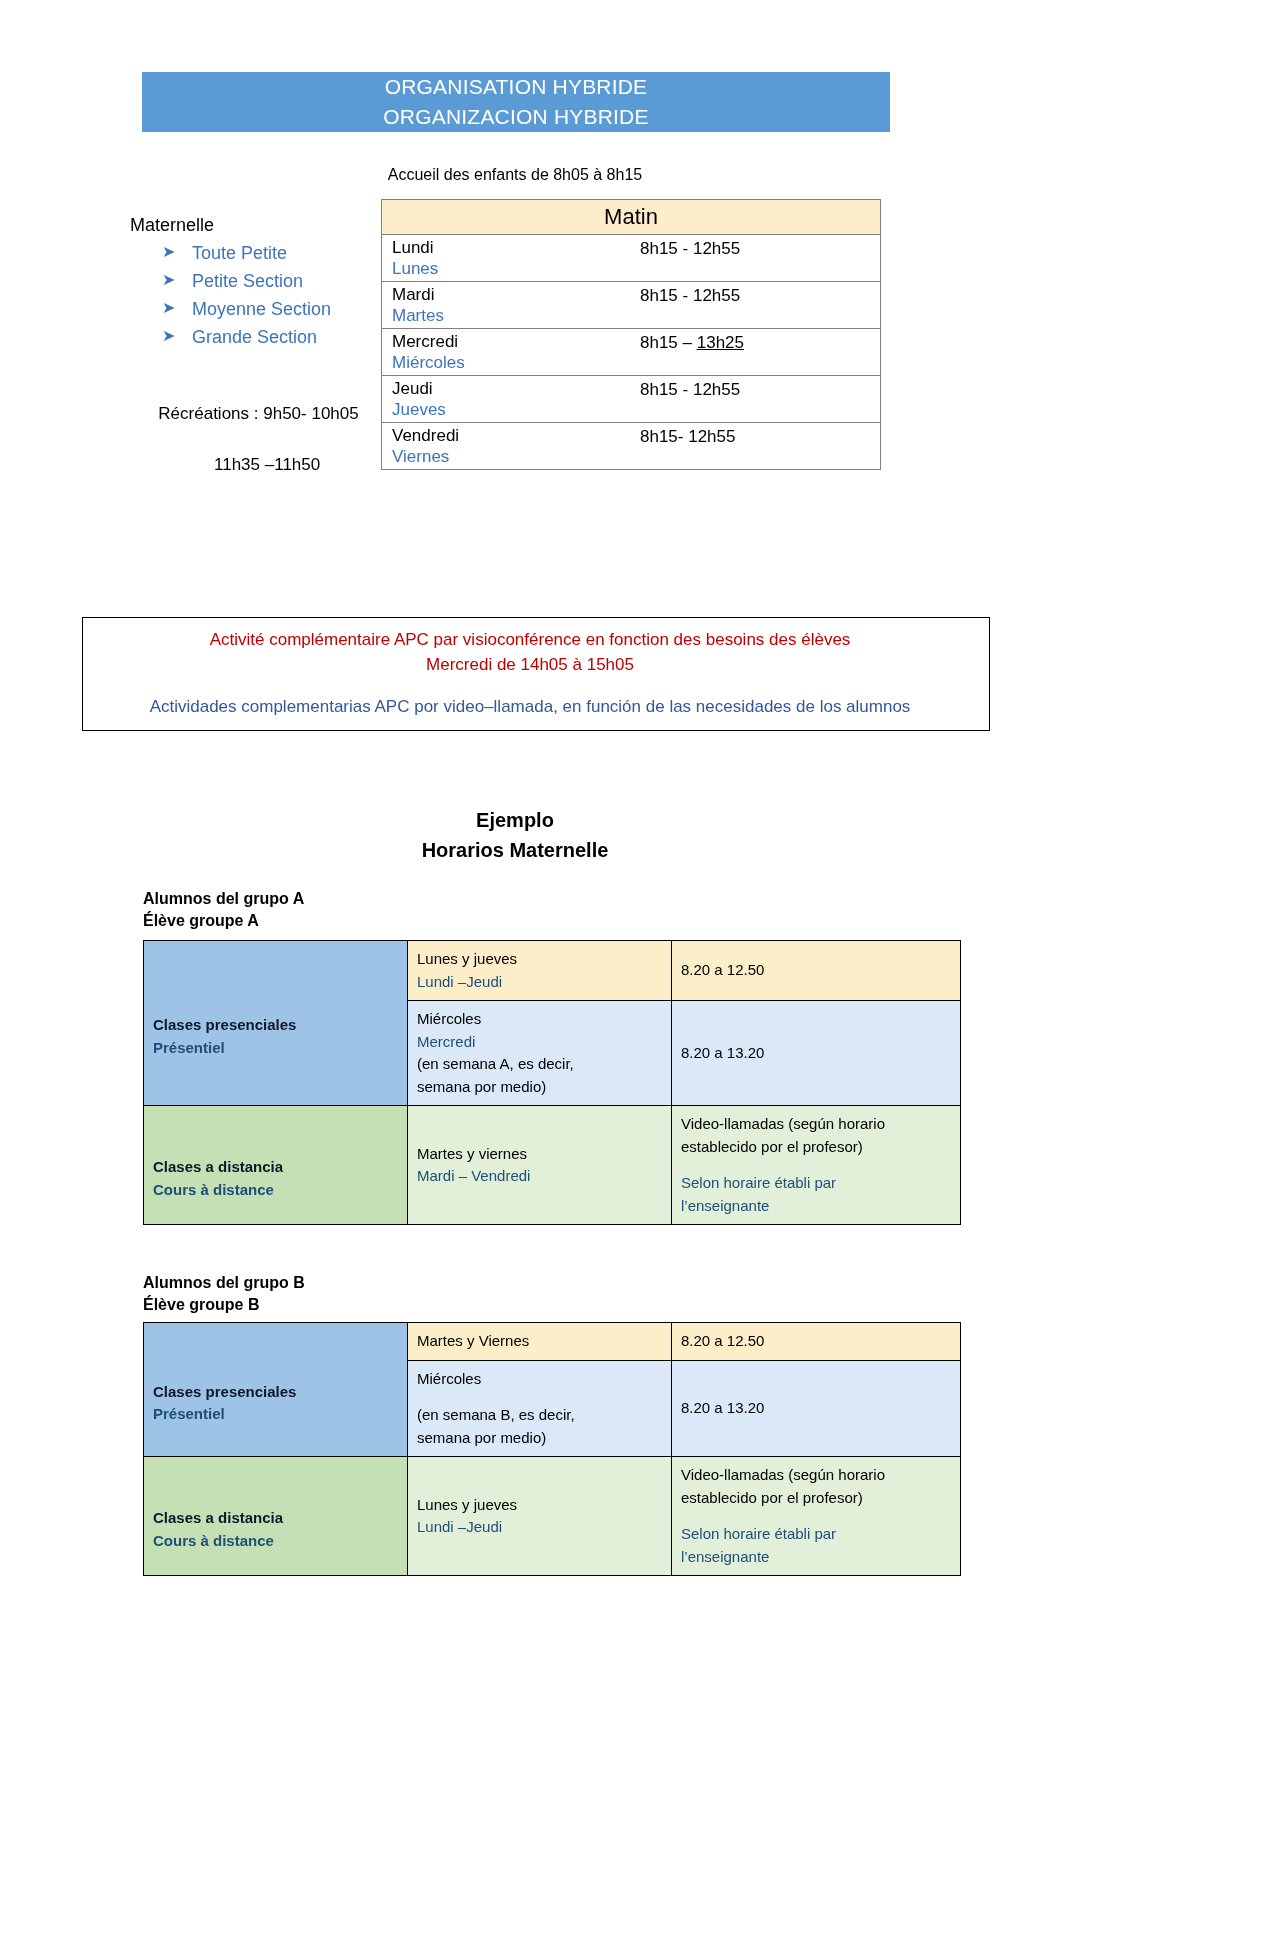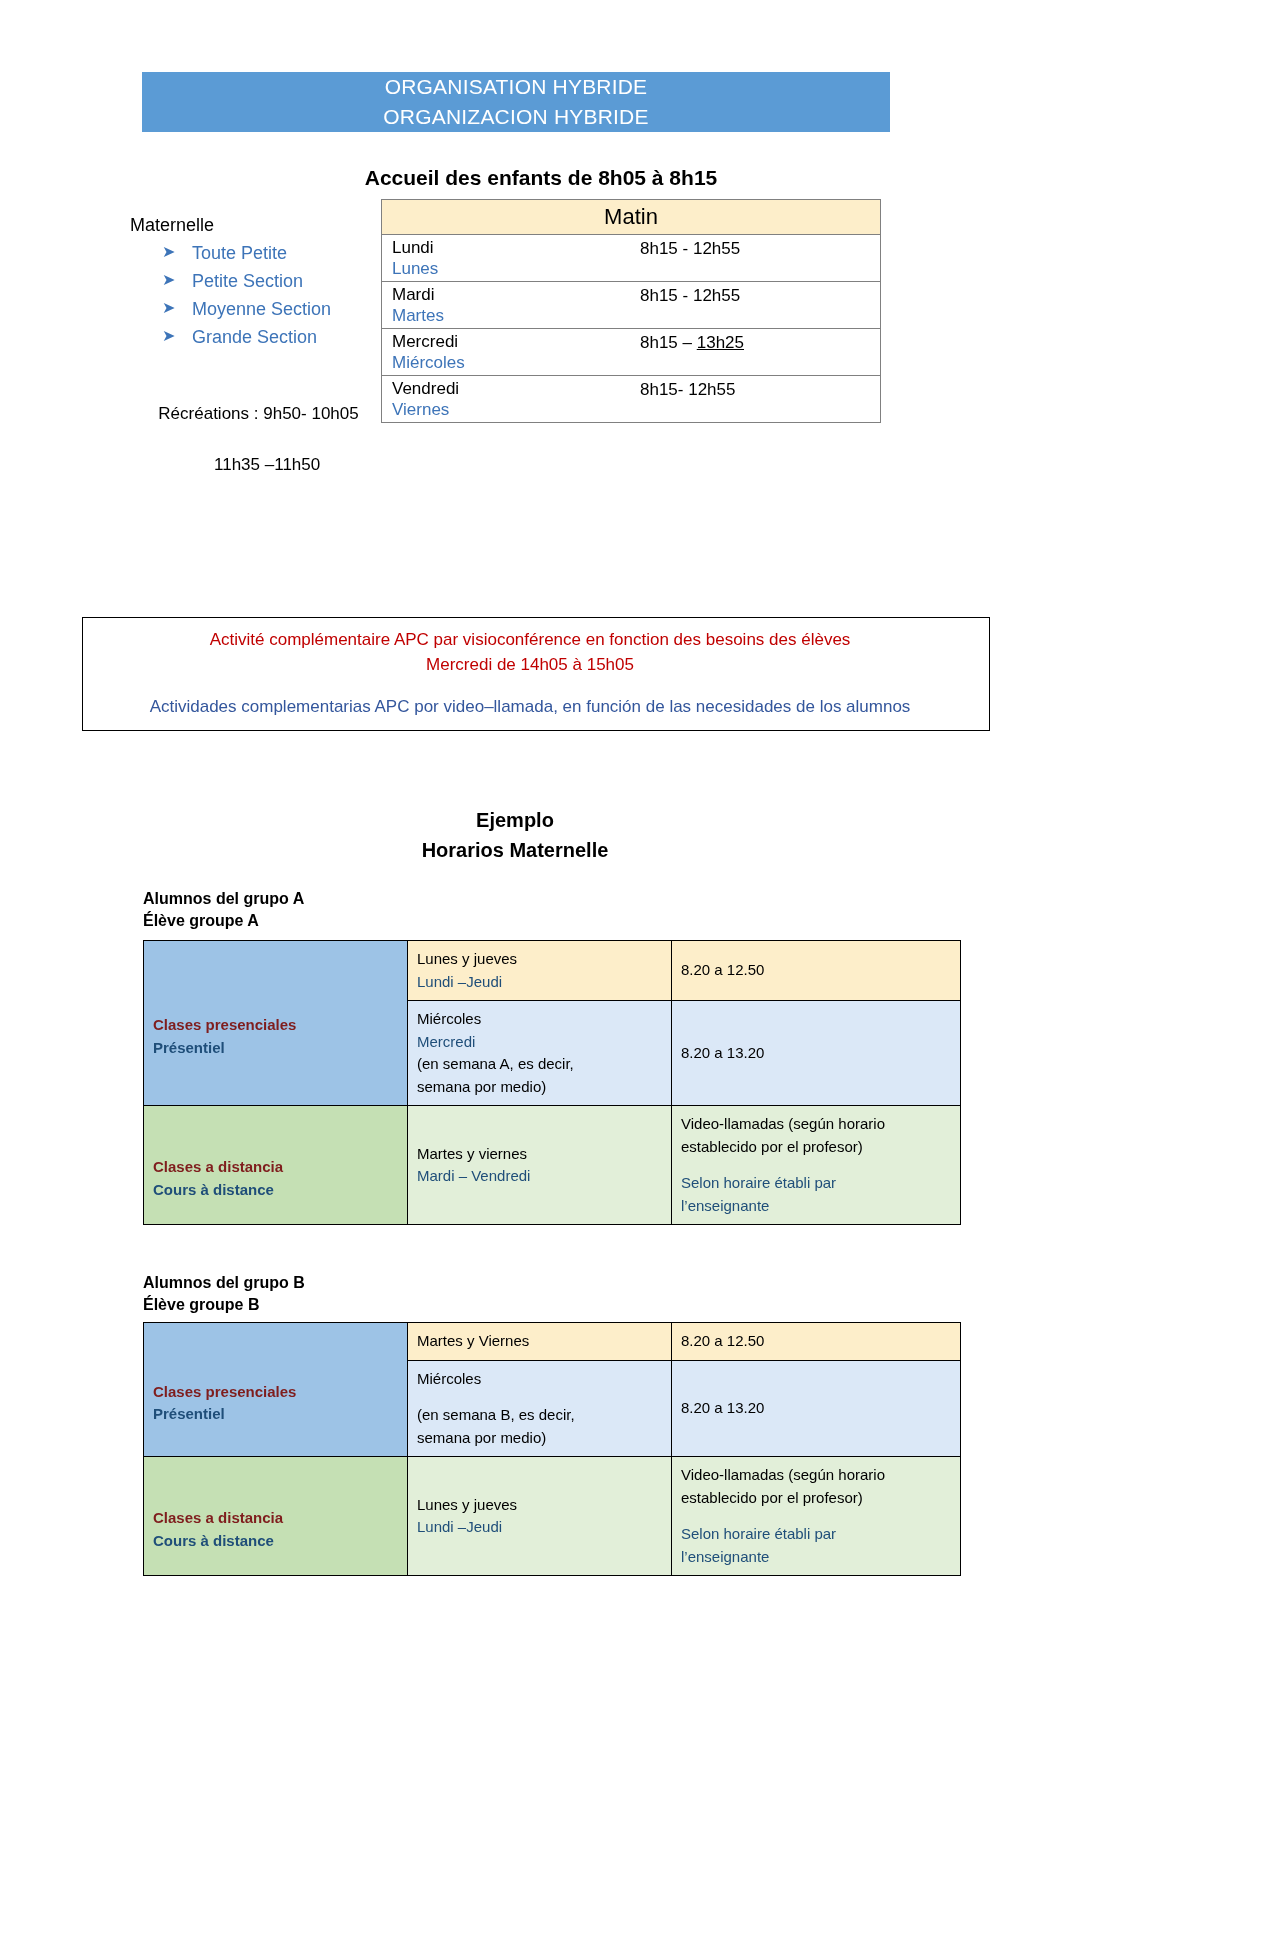--- a/index.html
+++ b/index.html
@@ -40,23 +40,22 @@
     letter-spacing: 0.2px;
   }
 
   
   .accueil-title {
     position: absolute;
     left: 0;
     top: 166px;
     width: 1030px;
     text-align: center;
-    font-size: 21px;
-    font-weight: bold;
-    padding-left: 26px;
+    font-size: 16px;
+    font-weight: normal;
   }
 
   
   .maternelle-block {
     position: absolute;
     left: 130px;
     top: 215px;
     width: 240px;
     font-size: 18px;
   }
@@ -194,21 +193,21 @@
   .col-cat { width: 245px; }
   .col-days { width: 245px; }
   .col-time { width: 270px; }
 
   .cat-pres { background: #9dc3e6; }
   .cat-dist { background: #c5e0b4; }
   .cell-cream { background: #fdeeca; }
   .cell-blue  { background: #dbe8f7; }
   .cell-green { background: #e2efd9; }
 
-  .cat-cell .es { font-weight: bold; color: #7f1d1d; display: block; margin-top: 27px; }
+  .cat-cell .es { font-weight: bold; color: #0f172a; display: block; margin-top: 27px; }
   .cat-cell .fr { font-weight: bold; color: #1f4e79; display: block; }
 
   .txt-es { color: #000; display: block; }
   .txt-fr { color: #1f4e79; display: block; }
   .spacer-line { display: block; height: 14px; }
 </style>
 </head>
 <body>
 
 <div class="page">
@@ -267,20 +266,27 @@
     </tr>
     <tr>
       <td class="matin-row">
         <span class="fr">Mercredi</span>
         <span class="es">Miércoles</span>
         <span class="time"><span>8h15 – </span><u>13h25</u></span>
       </td>
     </tr>
     <tr>
       <td class="matin-row">
+        <span class="fr">Jeudi</span>
+        <span class="es">Jueves</span>
+        <span class="time"><span>8h15 - 12h55</span><u></u></span>
+      </td>
+    </tr>
+    <tr>
+      <td class="matin-row">
         <span class="fr">Vendredi</span>
         <span class="es">Viernes</span>
         <span class="time"><span>8h15- 12h55</span><u></u></span>
       </td>
     </tr>
   </tbody>
     </table>
 
   <div class="apc-box">
     <div class="apc-fr">Activité complémentaire   APC par visioconférence en fonction des besoins des élèves</div>

